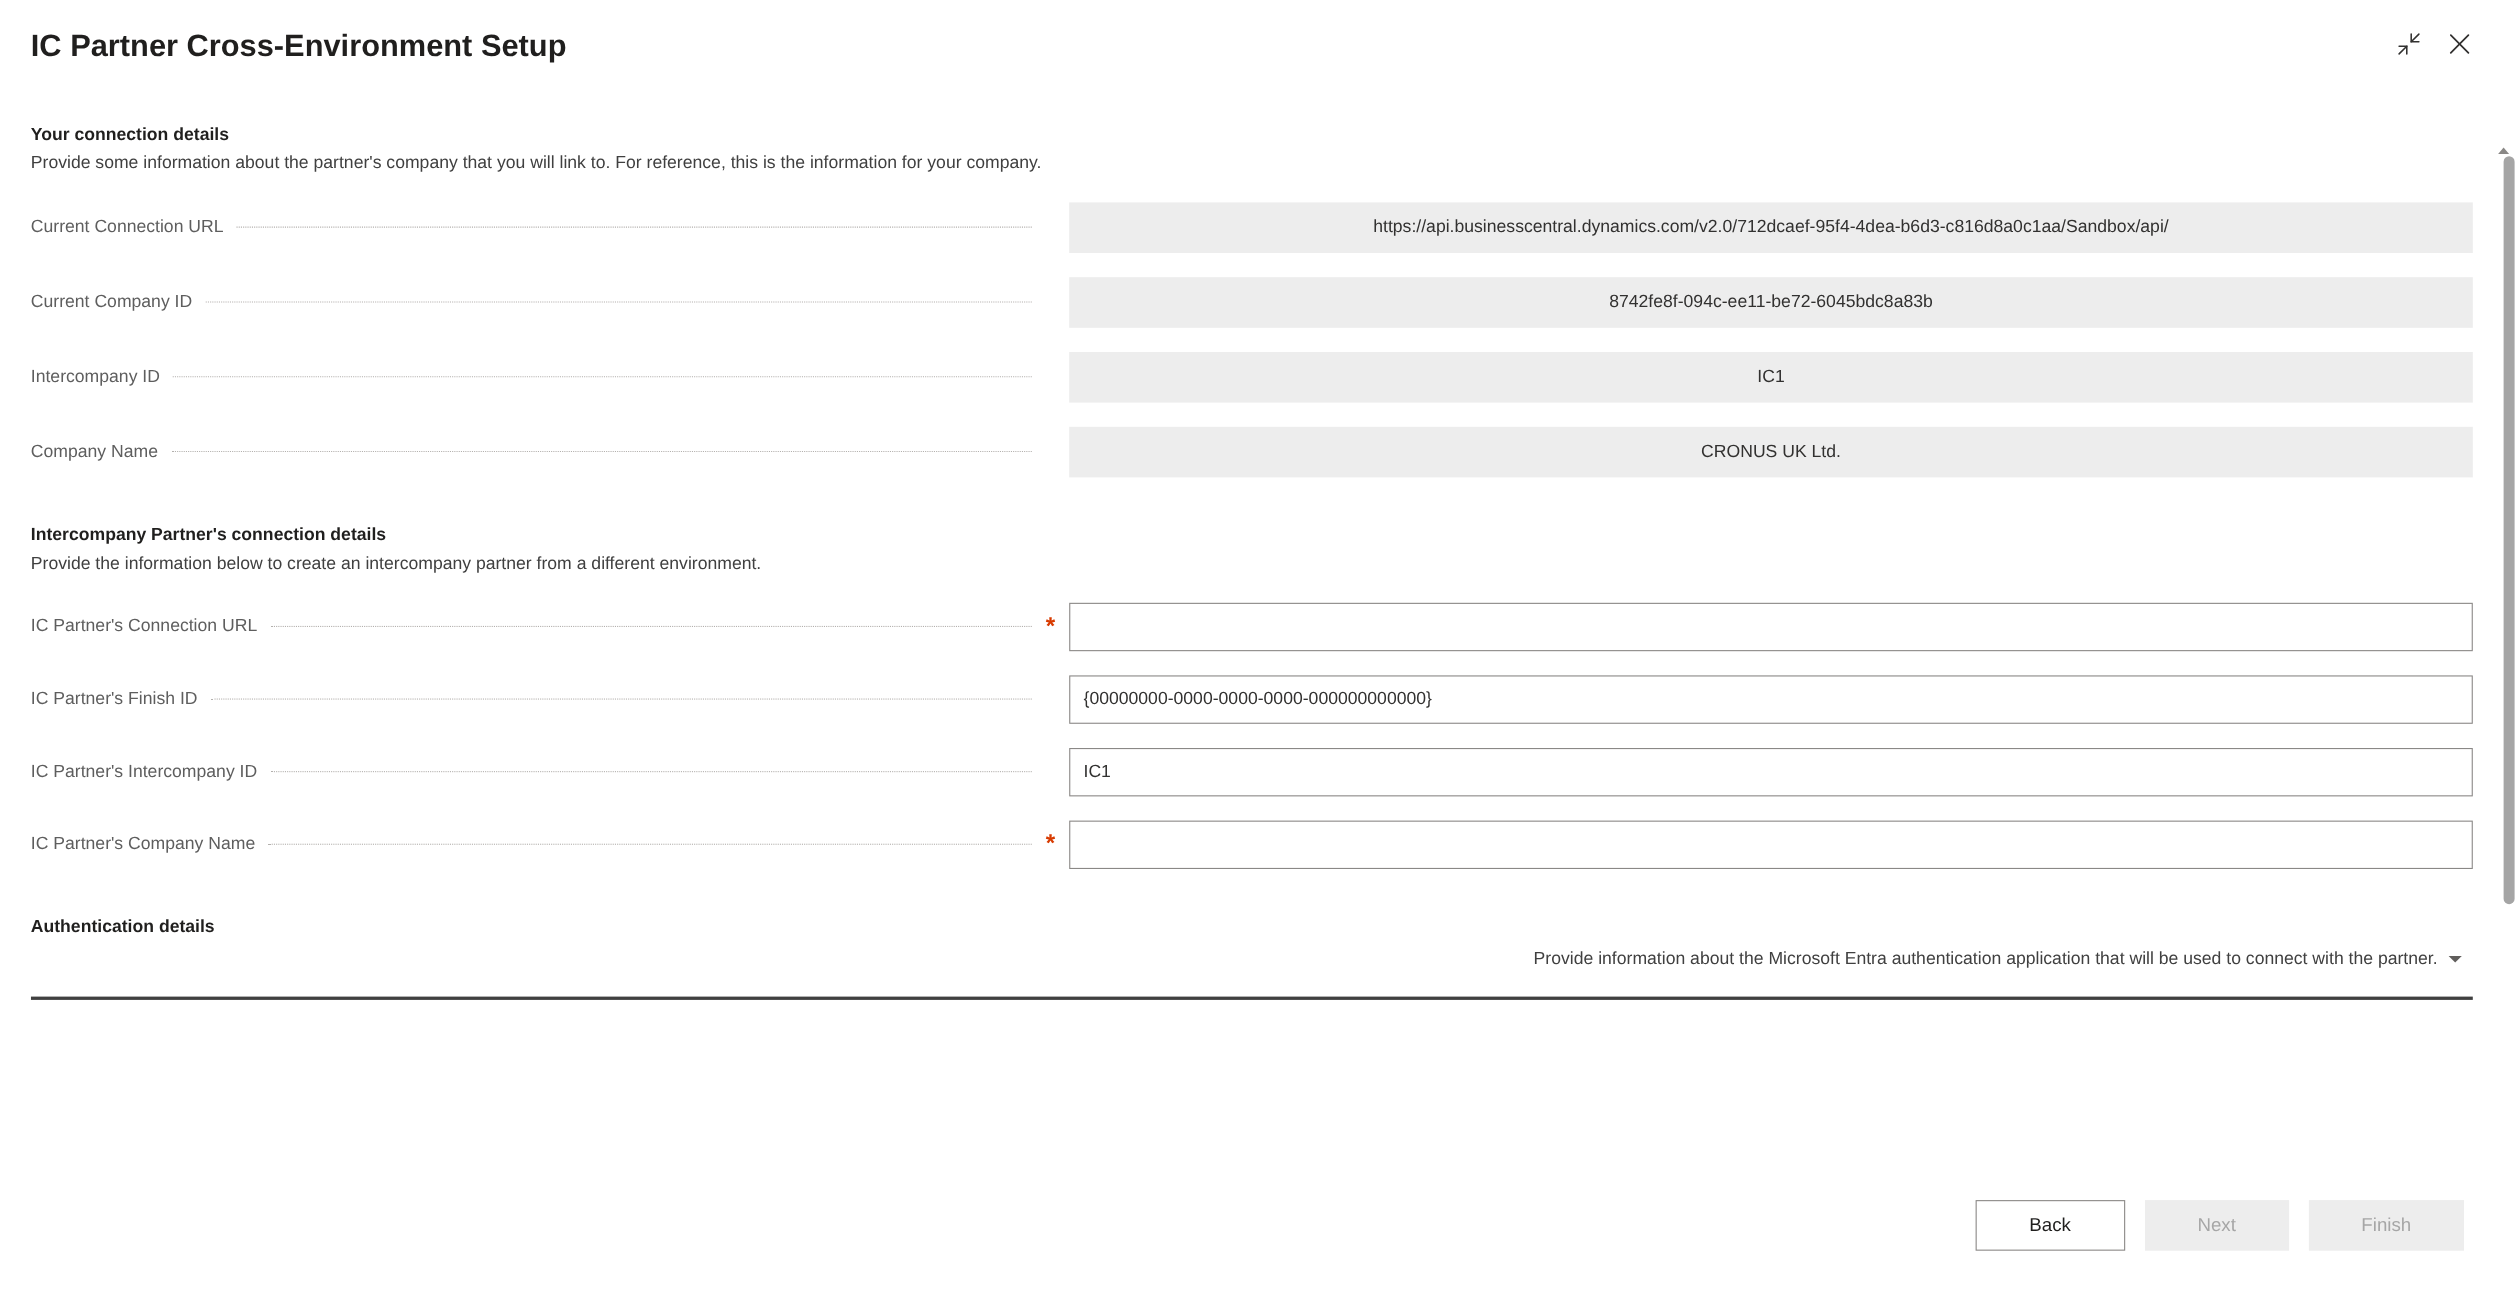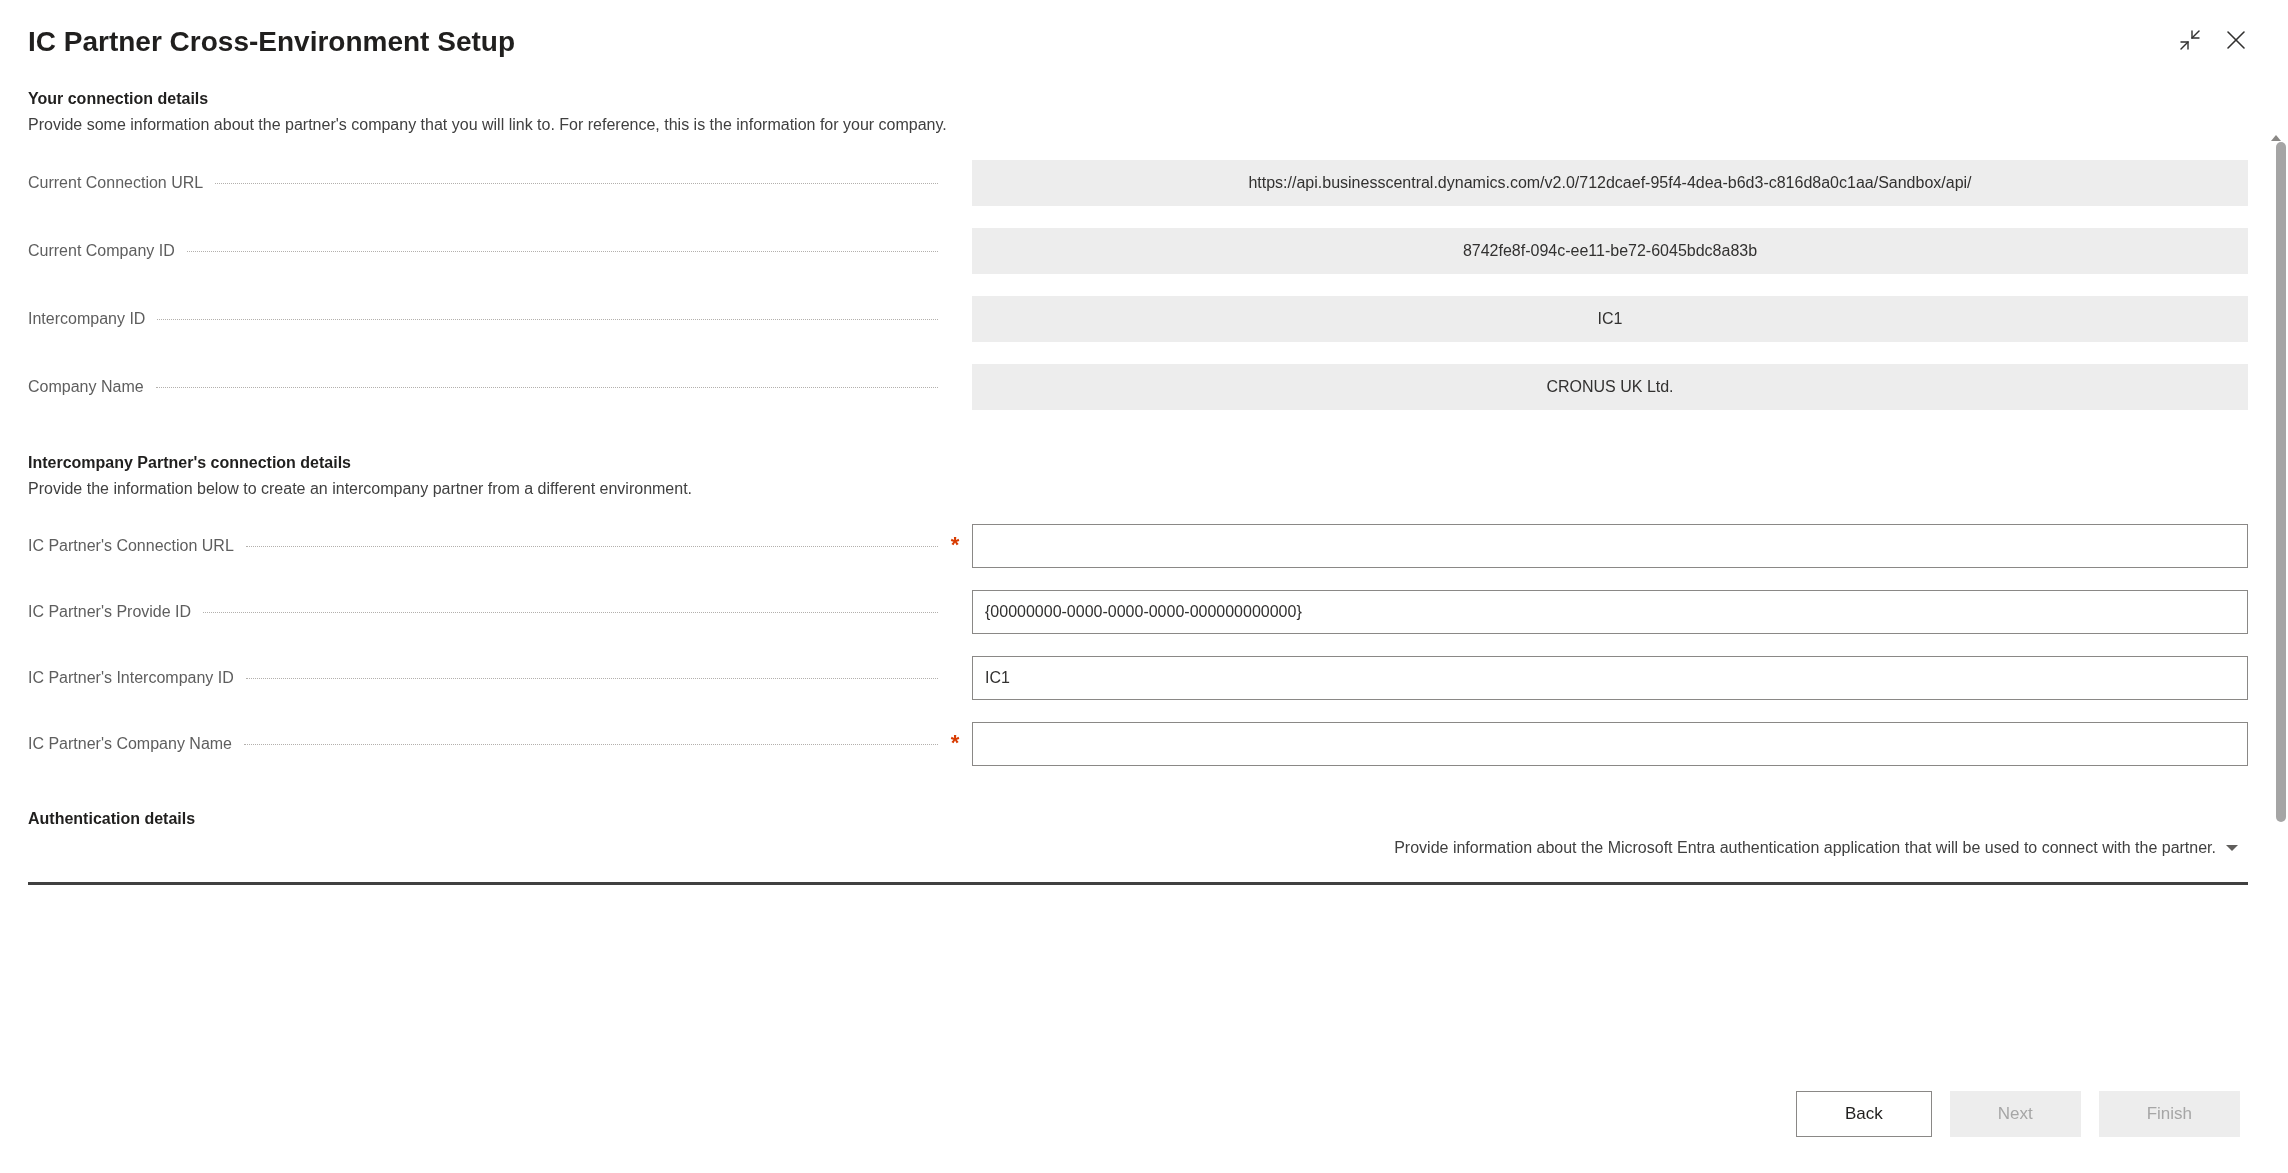--- a/index.html
+++ b/index.html
@@ -11,20 +11,21 @@
       width: 2288px;
       height: 1173px;
       overflow: hidden;
       position: relative;
     }
     .container {
       padding: 26px 28px 0 28px;
       height: 100%;
       display: flex;
       flex-direction: column;
+      gap: 24px;
     }
     .header {
       display: flex;
       align-items: flex-start;
       justify-content: space-between;
       margin-bottom: 32px;
     }
     .page-title {
       font-size: 28px;
       font-weight: 600;
@@ -261,21 +262,21 @@
       <div class="field-row">
         <div class="field-label-wrap">
           <span class="field-label">IC Partner's Connection URL</span>
         </div>
         <span class="req-mark">*</span>
         <input class="editable-box" type="text" value="" style="">
       </div>
 
       <div class="field-row">
         <div class="field-label-wrap">
-          <span class="field-label">IC Partner's Provide ID</span>
+          <span class="field-label">IC Partner's Finish ID</span>
         </div>
         <span class="req-spacer"></span>
         <input class="editable-box" type="text" value="{00000000-0000-0000-0000-000000000000}" style="">
       </div>
 
       <div class="field-row">
         <div class="field-label-wrap">
           <span class="field-label">IC Partner's Intercompany ID</span>
         </div>
         <span class="req-spacer"></span>

